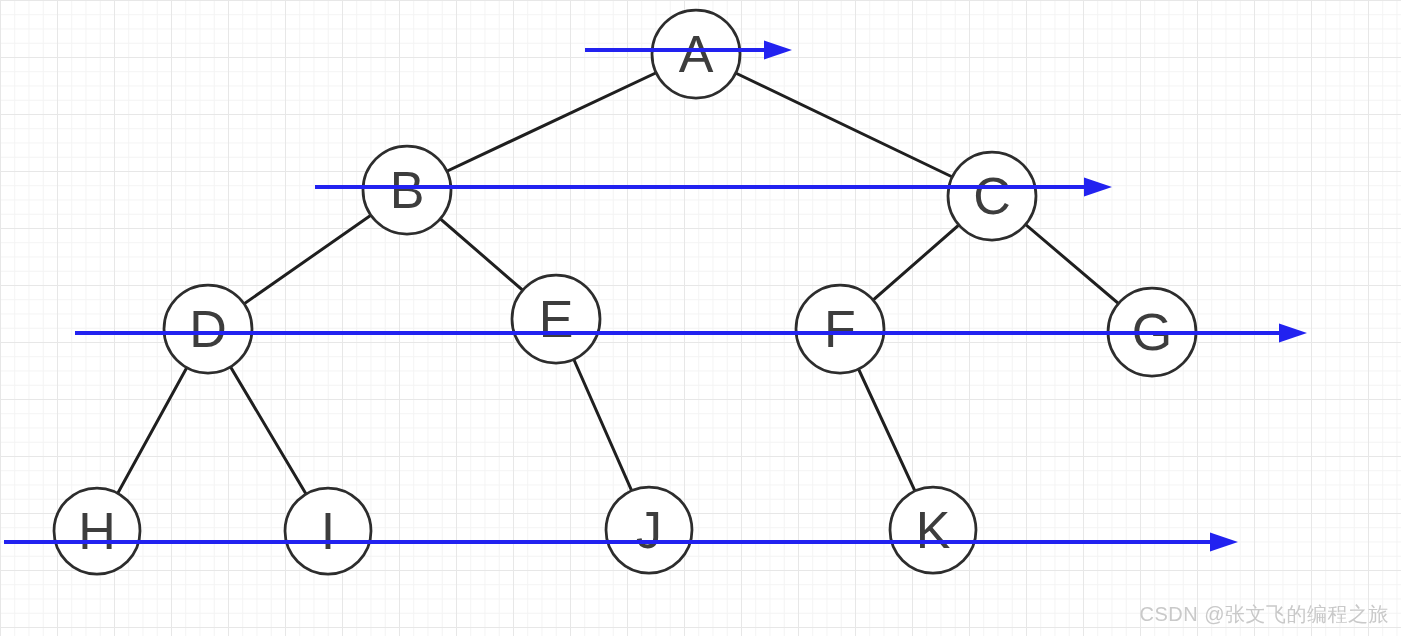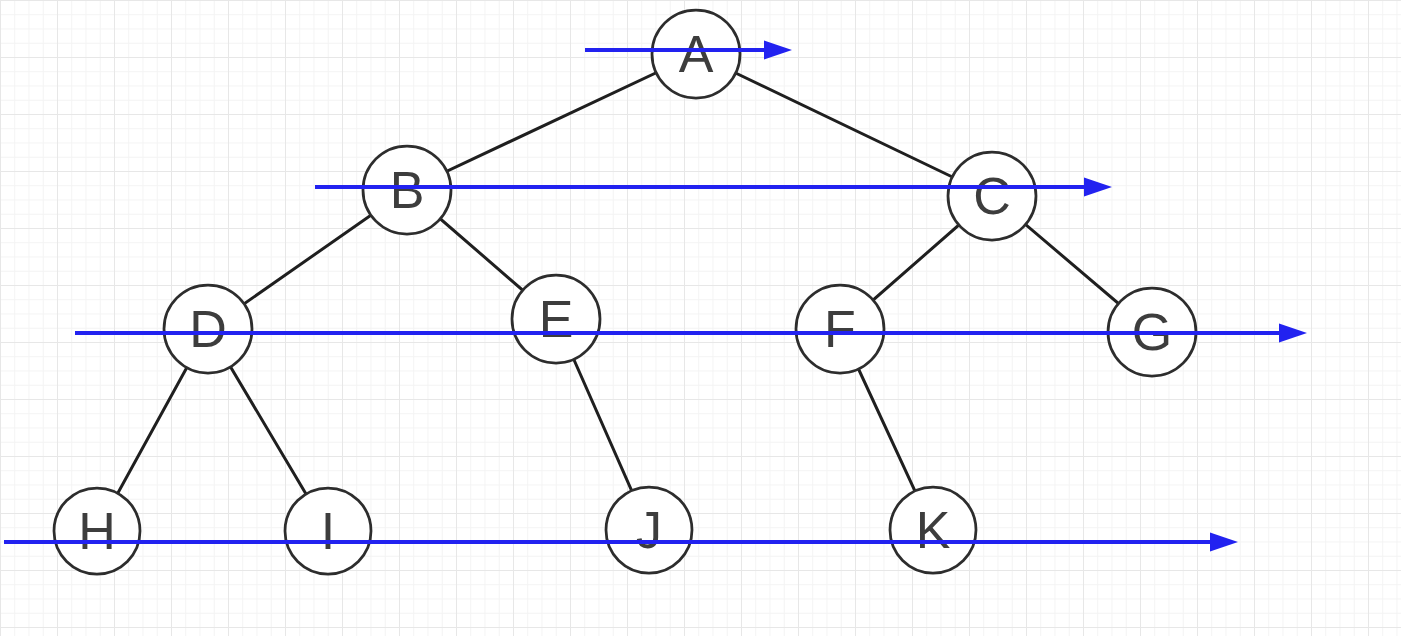--- a/index.html
+++ b/index.html
@@ -127,13 +127,14 @@
         <line x1="75" y1="333" x2="1281" y2="333" stroke="#2222f0" stroke-width="4"></line>
         <polygon points="1279,323.5 1307,333 1279,342.5" fill="#2222f0"></polygon>
       </g>
       <g>
         <line x1="4" y1="542" x2="1212" y2="542" stroke="#2222f0" stroke-width="4"></line>
         <polygon points="1210,532.5 1238,542 1210,551.5" fill="#2222f0"></polygon>
       </g>
     </g>
   </svg>
 
+  <div class="watermark">CSDN @张文飞的编程之旅</div>
 </div>
 
 </body></html>

